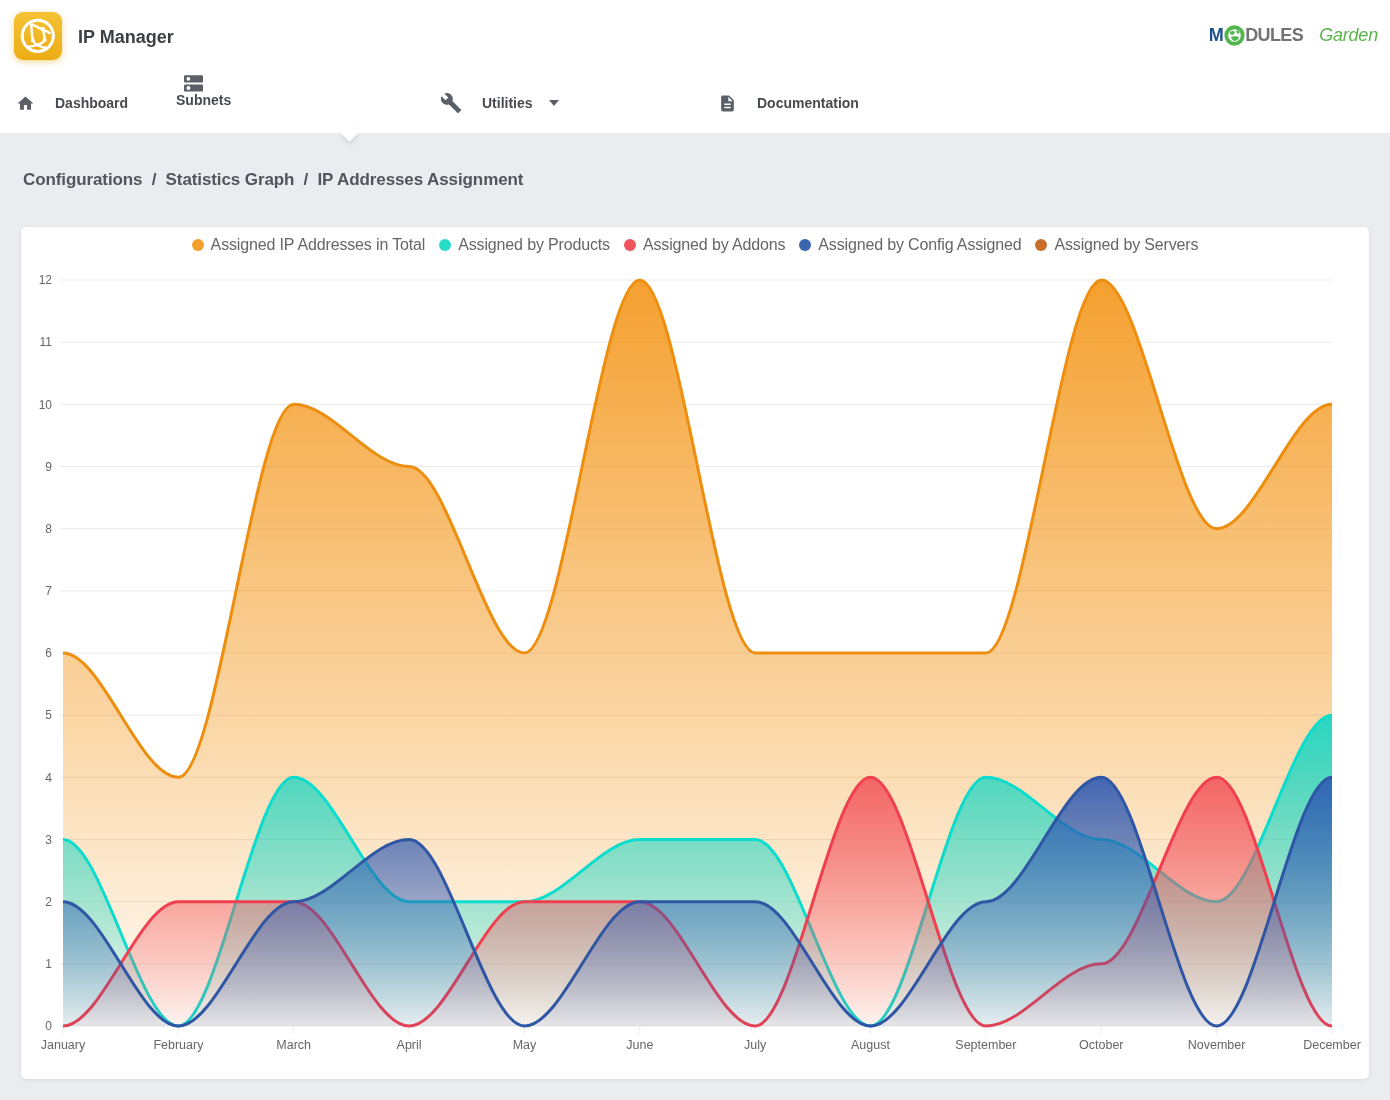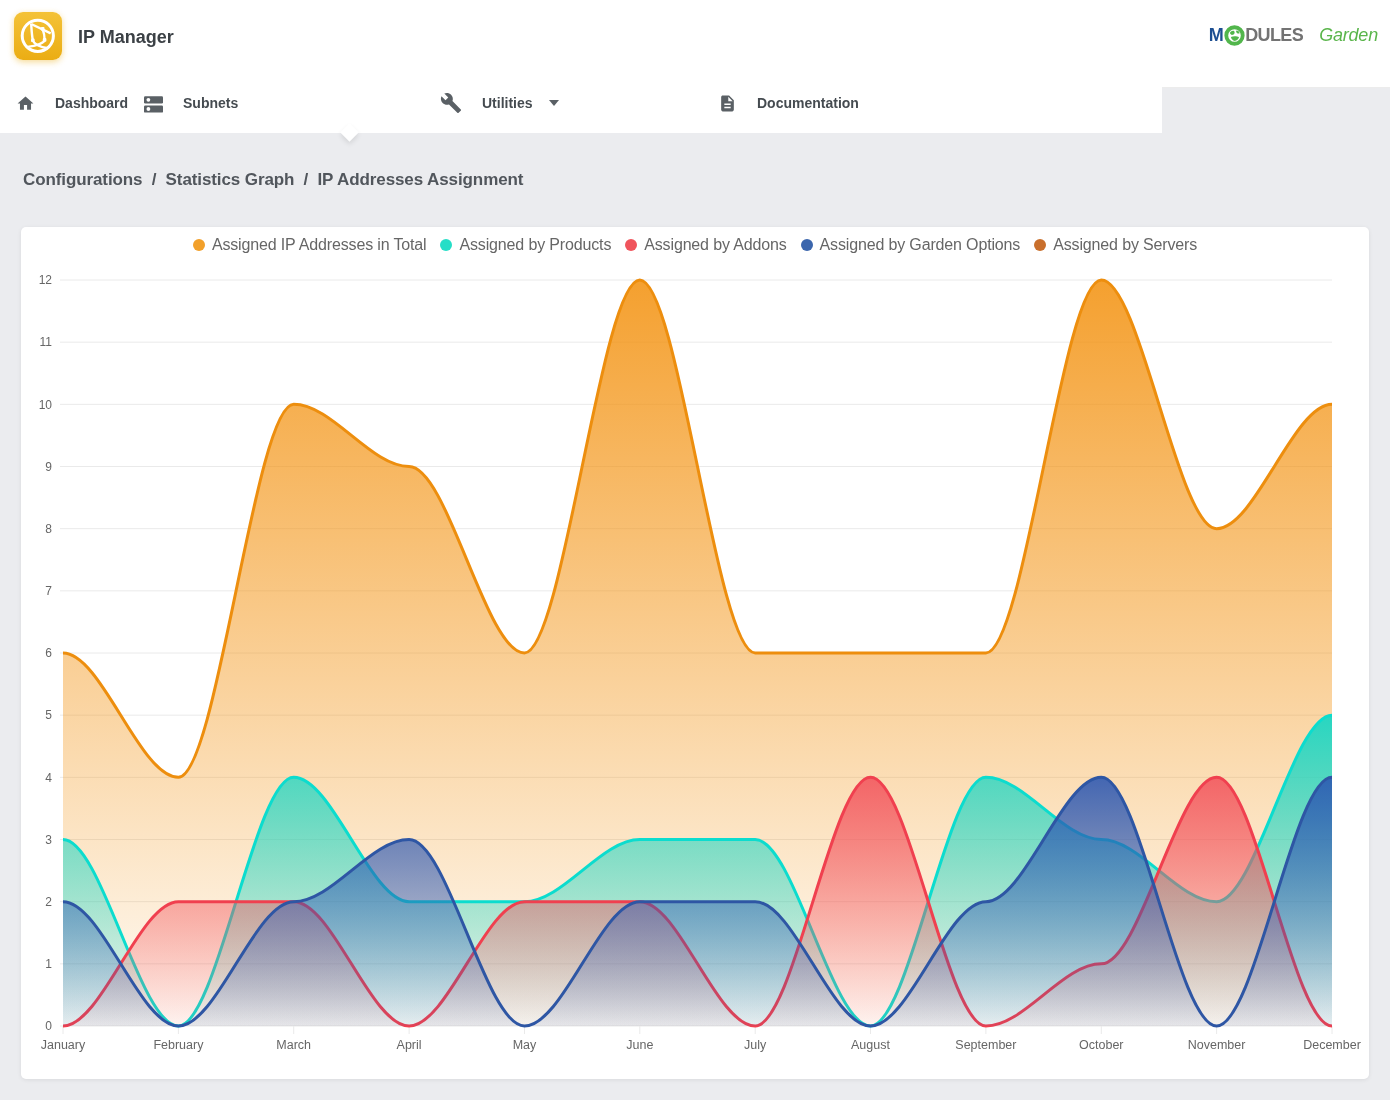--- a/index.html
+++ b/index.html
@@ -2,21 +2,21 @@
 <html><head>
 <meta charset="utf-8">
 <style>
   * { margin:0; padding:0; box-sizing:border-box; -webkit-font-smoothing:antialiased; }
   html,body { width:1390px; height:1100px; background:#EBECEF; font-family:"Liberation Sans", sans-serif; overflow:hidden; }
   .topbar { position:absolute; left:0; top:0; width:1390px; height:88px; background:#fff; border-bottom:1px solid #ececec; }
   .applogo { position:absolute; left:14px; top:12px; width:48px; height:48px; border-radius:9px;
              background:linear-gradient(180deg,#F4C237 0%,#EBAD14 100%); box-shadow:0 2px 6px rgba(235,173,20,.45); }
   .apptitle { position:absolute; left:78px; top:27px; font-size:18px; font-weight:bold; color:#3b4045; }
   .mglogo { position:absolute; right:12px; top:25px; display:flex; align-items:center; }
-  .navbar { position:absolute; left:0; top:73px; width:1162px; height:60px; background:#fff; }
+  .navbar { position:absolute; left:0; top:73px; width:1390px; height:60px; background:#fff; }
   .nav-item { position:absolute; top:0; height:60px; display:flex; align-items:center; color:#454b50; font-size:14px; font-weight:bold; }
   .nav-item svg { display:block; }
   .nav-label { margin-left:20px; }
   .caret { margin-left:16px; width:0; height:0; border-left:5px solid transparent; border-right:5px solid transparent; border-top:6px solid #5a6065; }
   .diamond { position:absolute; left:343px; top:126px; width:13px; height:13px; background:#fff; transform:rotate(45deg); box-shadow:2px 2px 5px rgba(0,0,0,0.10); }
   .crumb { position:absolute; left:23px; top:170px; font-size:17px; font-weight:bold; color:#51565c; letter-spacing:-0.1px;text-align:right; }
   .card { position:absolute; left:21px; top:227px; width:1348px; height:852px; background:#fff; border-radius:5px; box-shadow:0 1px 4px rgba(0,0,0,0.08); }
   .legend { position:absolute; left:0; top:9px; width:1348px; display:flex; justify-content:center; align-items:center; }
   .li { display:flex; align-items:center; margin:0 7px; }
   .ld { width:12px; height:12px; border-radius:50%; margin-right:7px; }
@@ -49,21 +49,21 @@
       <span style="font-size:18px;font-style:italic;color:#5ab54b;font-weight:normal;letter-spacing:-0.2px;margin-left:16px;text-align:right;">Garden</span>
   </div>
 </div>
 <div class="navbar">
   <div class="nav-item" style="left:16px;">
     <svg width="19" height="19" viewBox="0 0 24 24" fill="#5a6065">
         <path d="M10 20v-6h4v6h5v-8h3L12 3 2 12h3v8z"></path>
       </svg>
     <span class="nav-label">Dashboard</span>
   </div>
-  <div class="nav-item" style="left:144px;">
+  <div class="nav-item" style="left:156px;flex-direction:column;">
     <svg width="19" height="19" viewBox="0 0 19 19" fill="#5a6065">
         <rect x="0" y="2.2" width="19" height="7.2" rx="1.2"></rect>
         <rect x="0" y="11.4" width="19" height="7.2" rx="1.2"></rect>
         <circle cx="4.4" cy="5.8" r="1.9" fill="#fff"></circle>
         <circle cx="4.4" cy="15" r="1.9" fill="#fff"></circle>
       </svg>
     <span class="nav-label">Subnets</span>
   </div>
   <div class="nav-item" style="left:440px;">
     <svg width="22" height="22" viewBox="0 0 24 24" fill="#5a6065">
@@ -176,20 +176,20 @@
     <div class="li">
         <div class="ld" style="background:#26DEC7"></div>
         <div class="lt">Assigned by Products</div>
       </div>
     <div class="li">
         <div class="ld" style="background:#F0545C"></div>
         <div class="lt">Assigned by Addons</div>
       </div>
     <div class="li">
         <div class="ld" style="background:#3B66AD"></div>
-        <div class="lt">Assigned by Garden Options</div>
+        <div class="lt">Assigned by Config Assigned</div>
       </div>
     <div class="li">
         <div class="ld" style="background:#C96F2C"></div>
         <div class="lt">Assigned by Servers</div>
       </div>
   </div>
 </div>
 
 </body></html>

